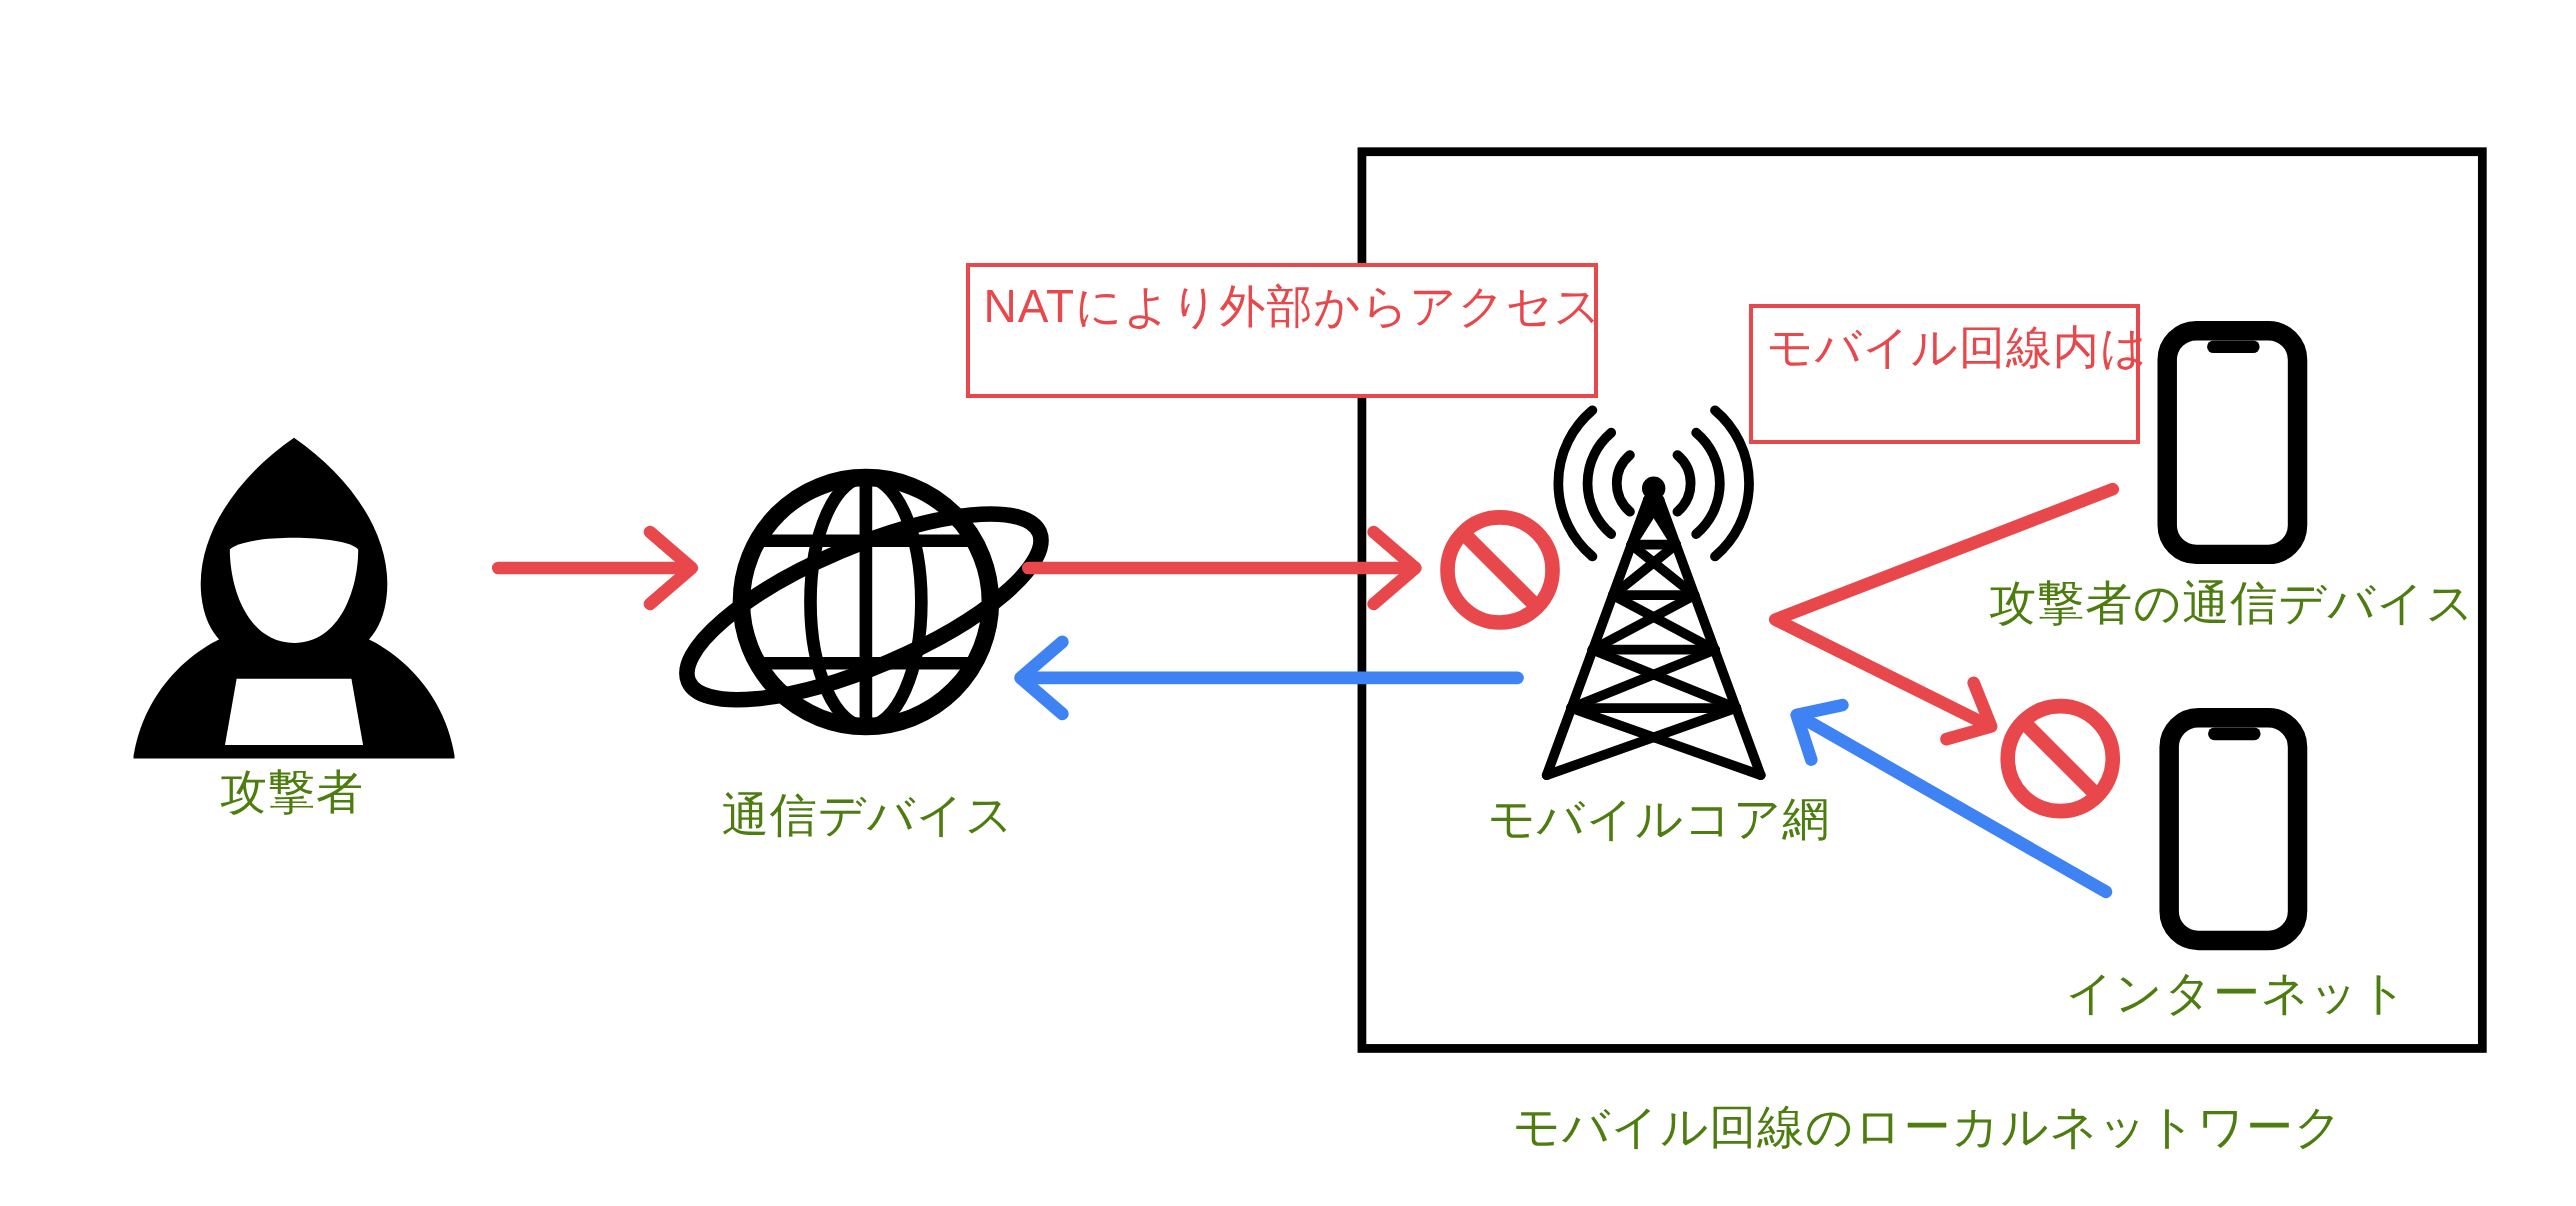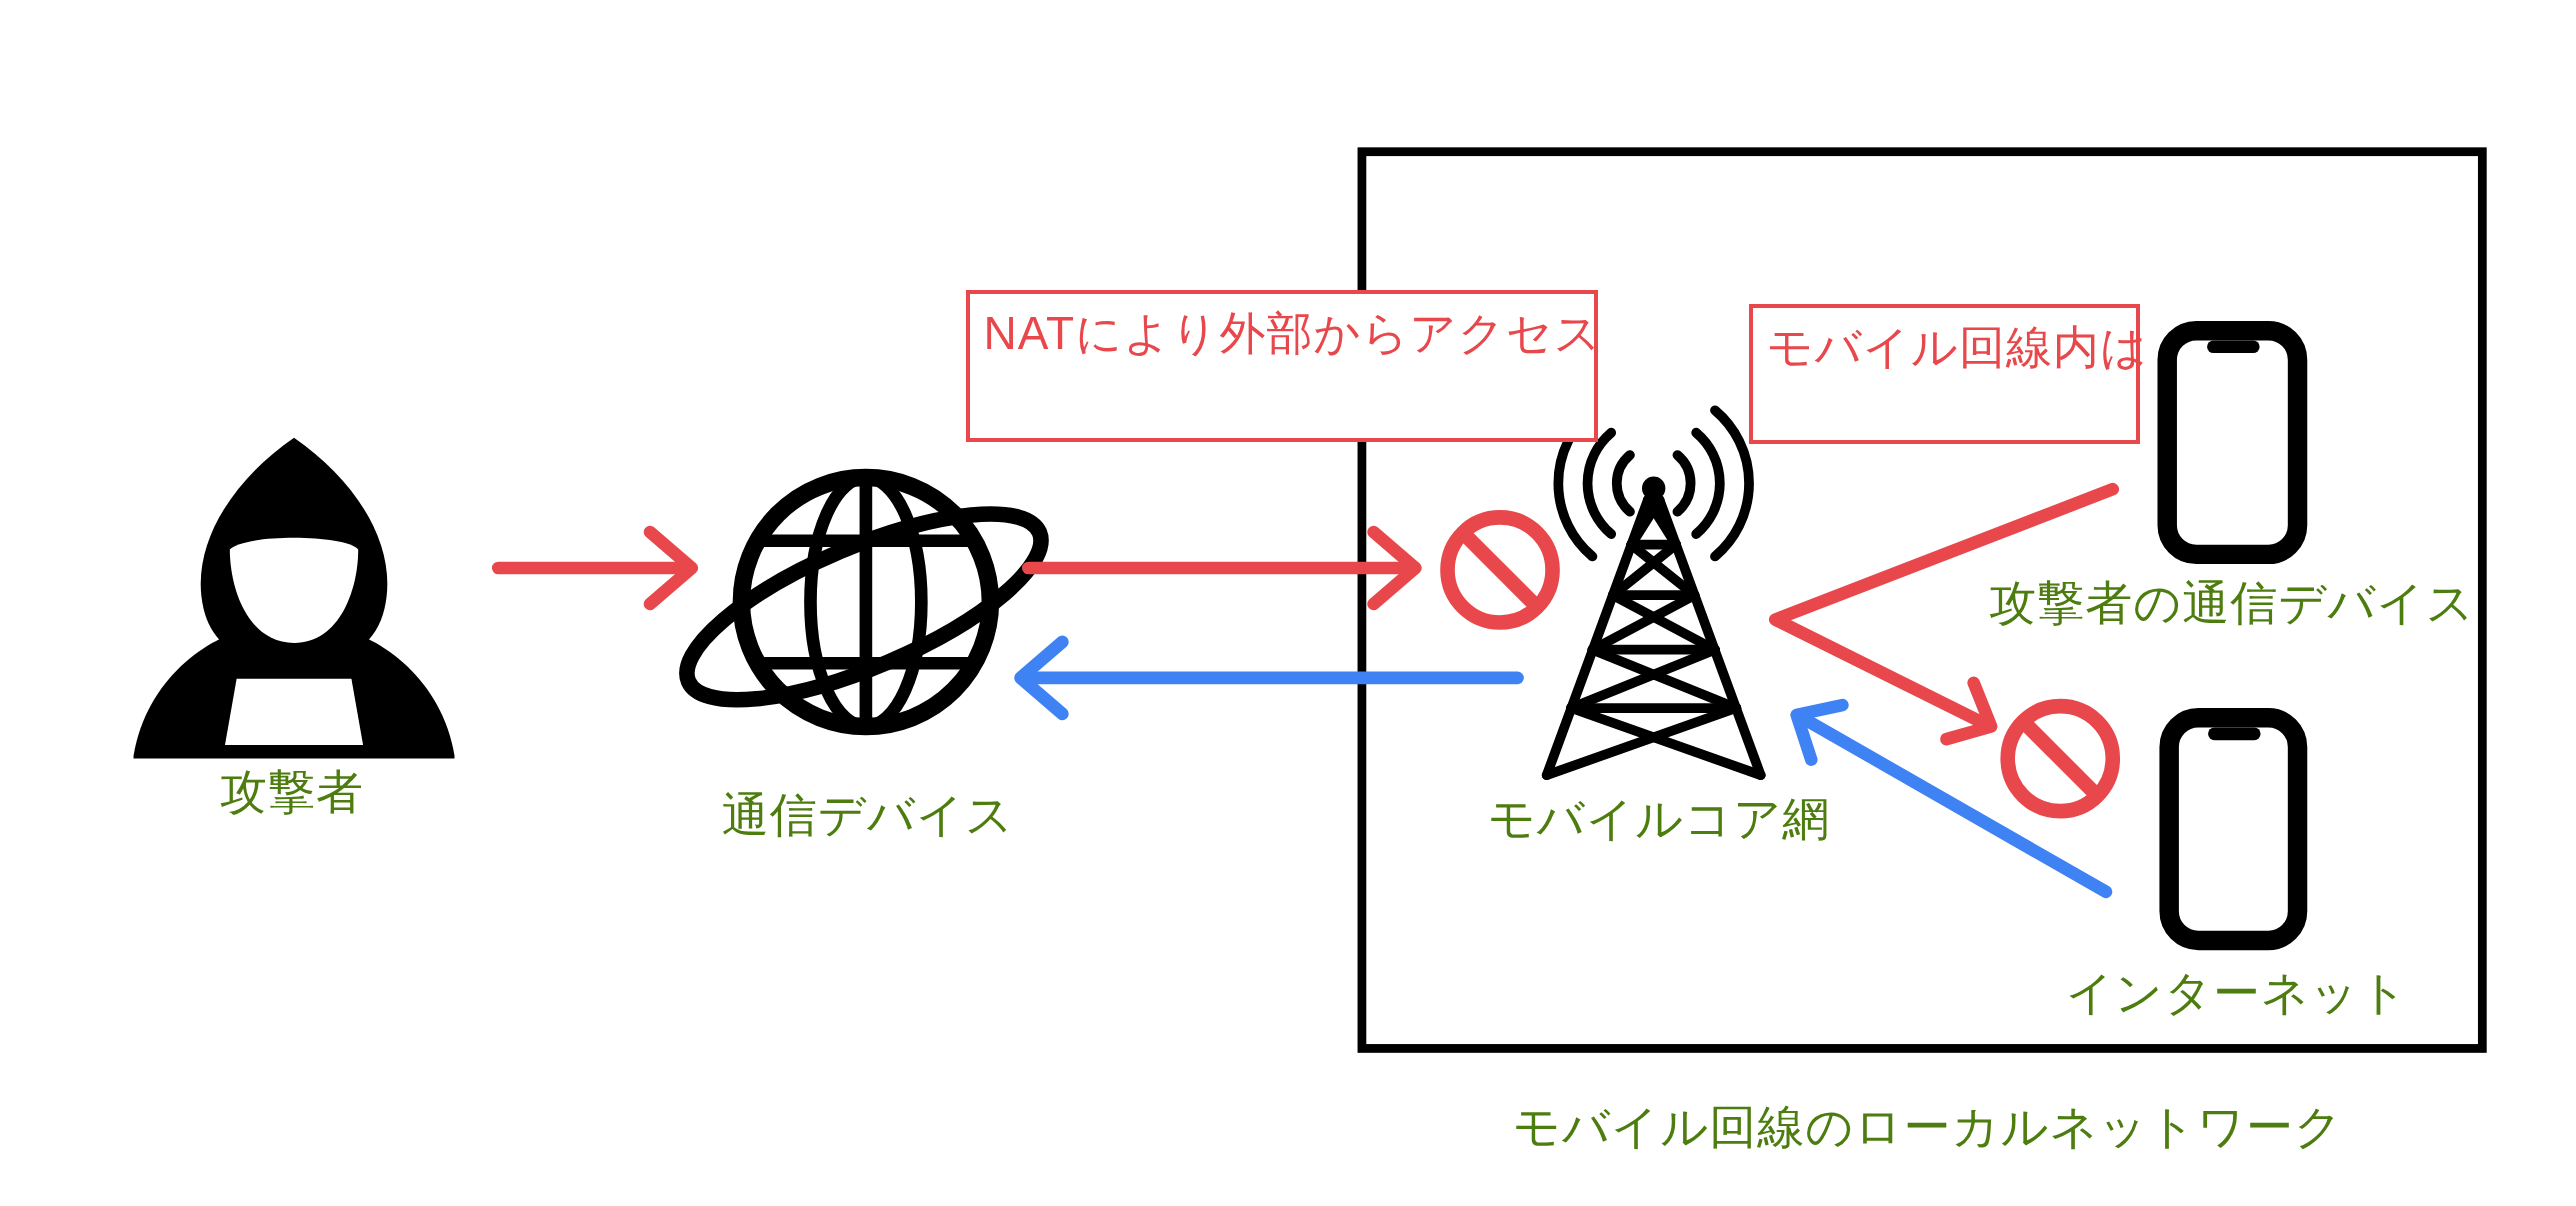--- a/index.html
+++ b/index.html
@@ -104,21 +104,21 @@
         <path d="M2172,503 L1825,637 L2036,742"></path>
         <path d="M2001,760 L2047,747 L2029,702"></path>
       </g>
       <g stroke="#3E82F3" stroke-width="13">
         <line x1="2165" y1="917" x2="1858" y2="741"></line>
         <path d="M1894,725 L1847,735 L1862,781"></path>
       </g>
     </g>
   </svg>
 
-  <div class="callout" style="left:966px;top:290px;width:632px;height:152px;">
+  <div class="callout" style="left:966px;top:263px;width:632px;height:135px;">
     <div>NATにより外部からアクセス</div>
   </div>
 
   <div class="callout" style="left:1749px;top:304px;width:391px;height:140px;">
     <div>モバイル回線内は</div>
   </div>
 
   <div class="node-label" style="left:292px;top:764px;margin-top:28px;">攻撃者</div>
   <div class="node-label" style="left:868px;top:815px;">通信デバイス</div>
   <div class="node-label" style="left:1659px;top:819px;">モバイルコア網</div>

